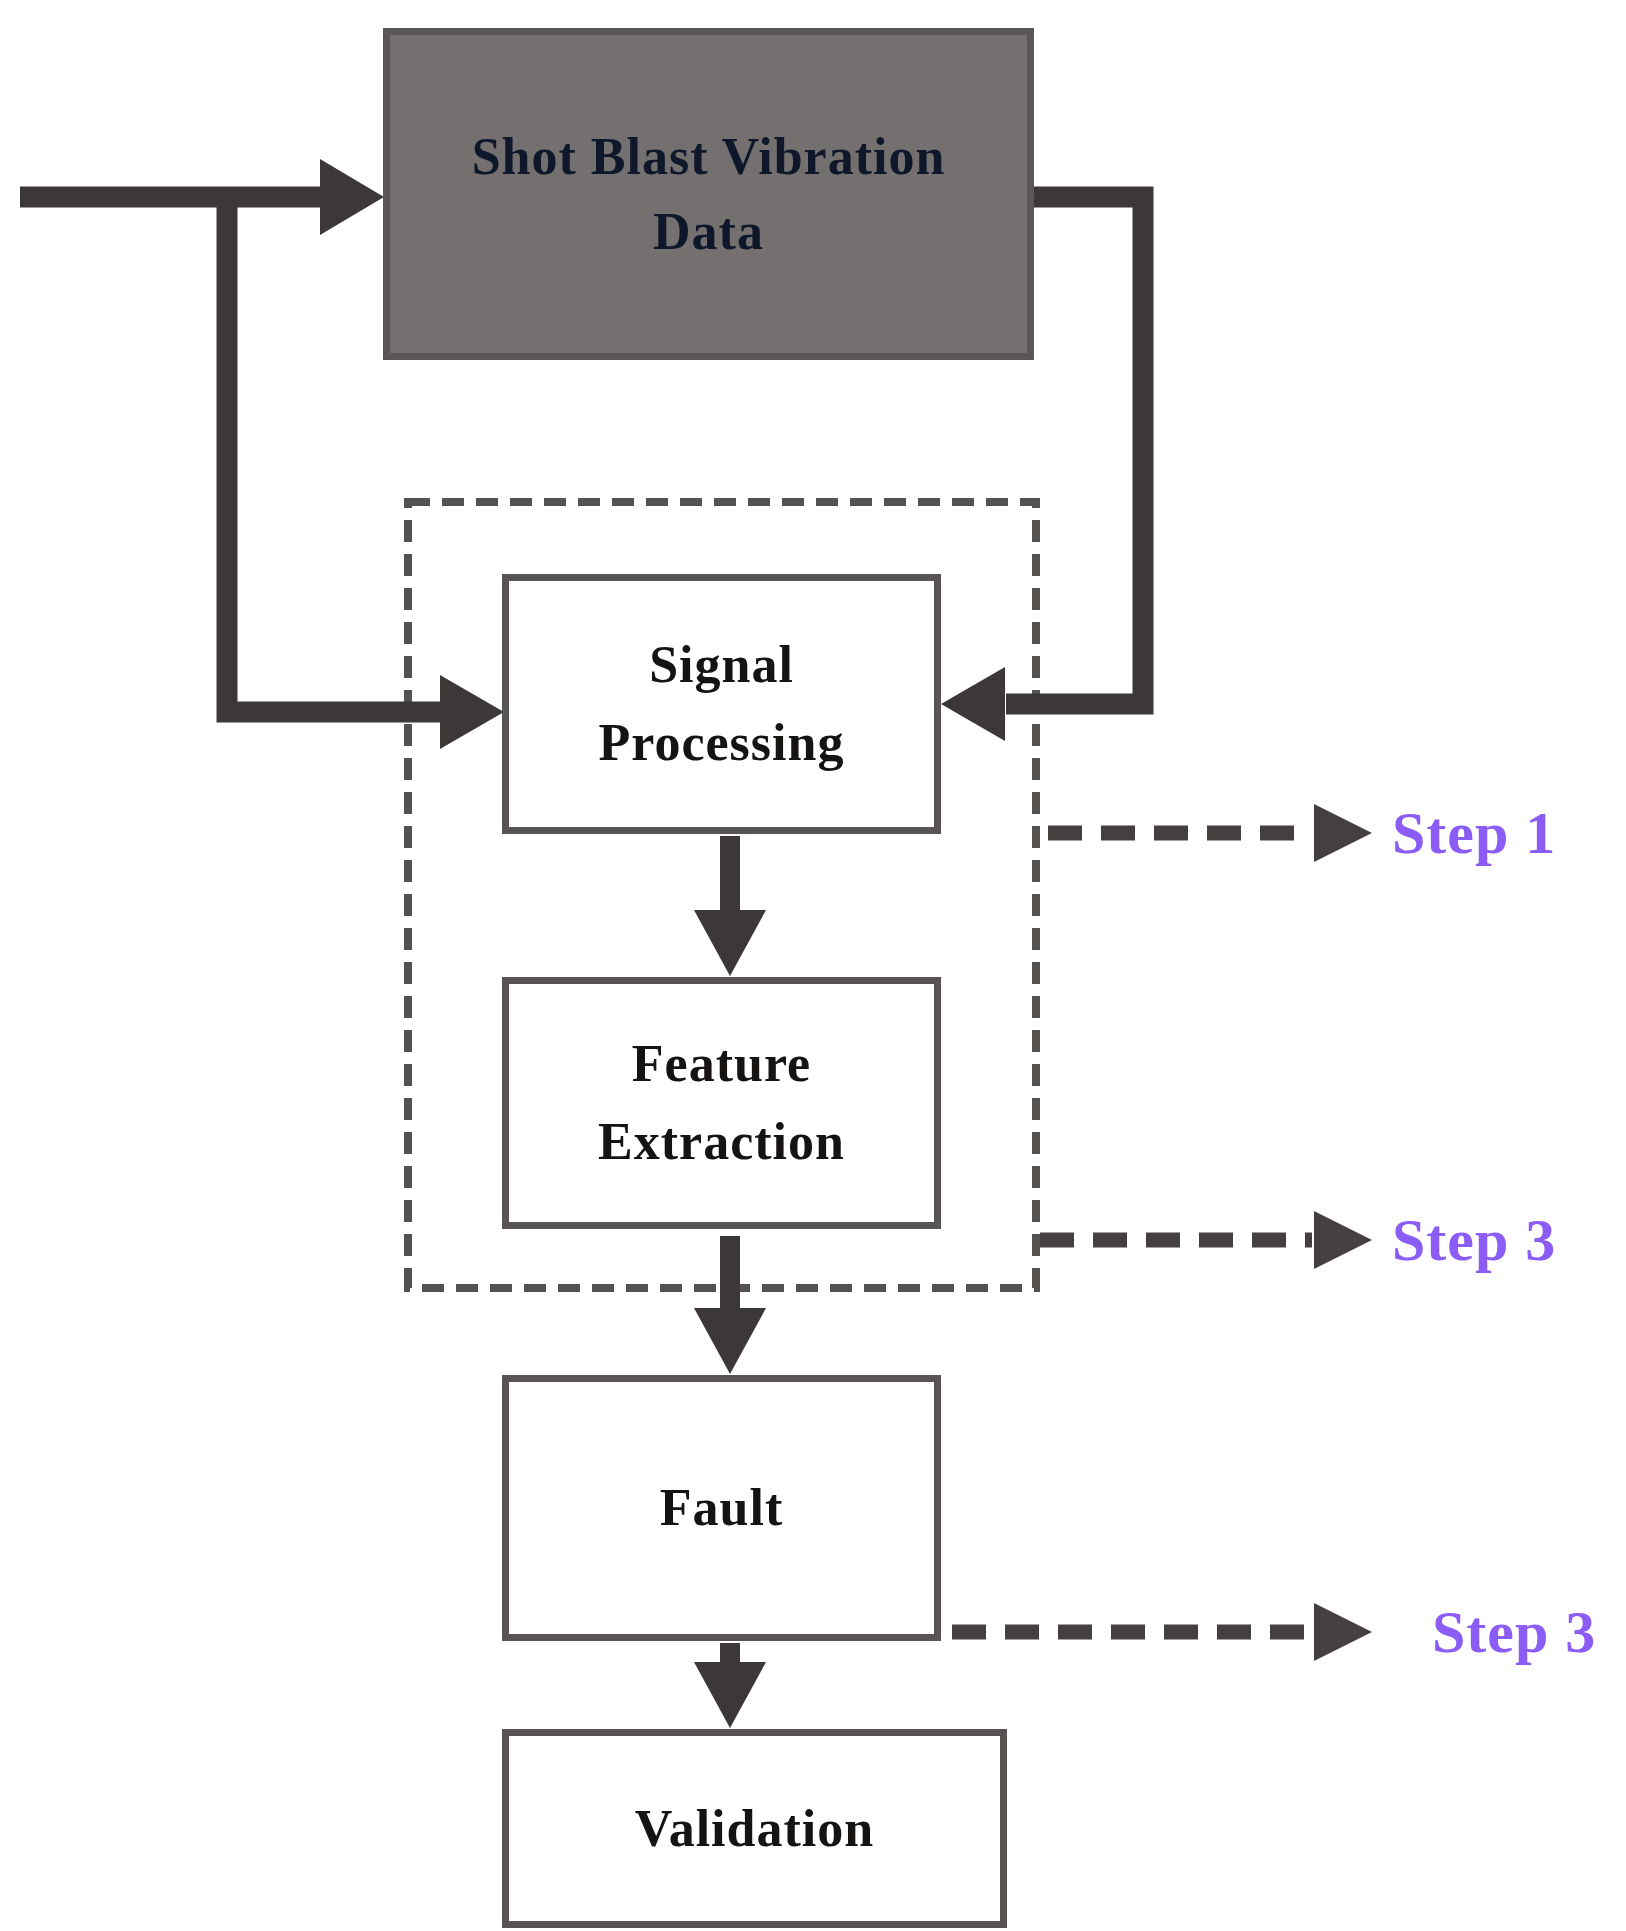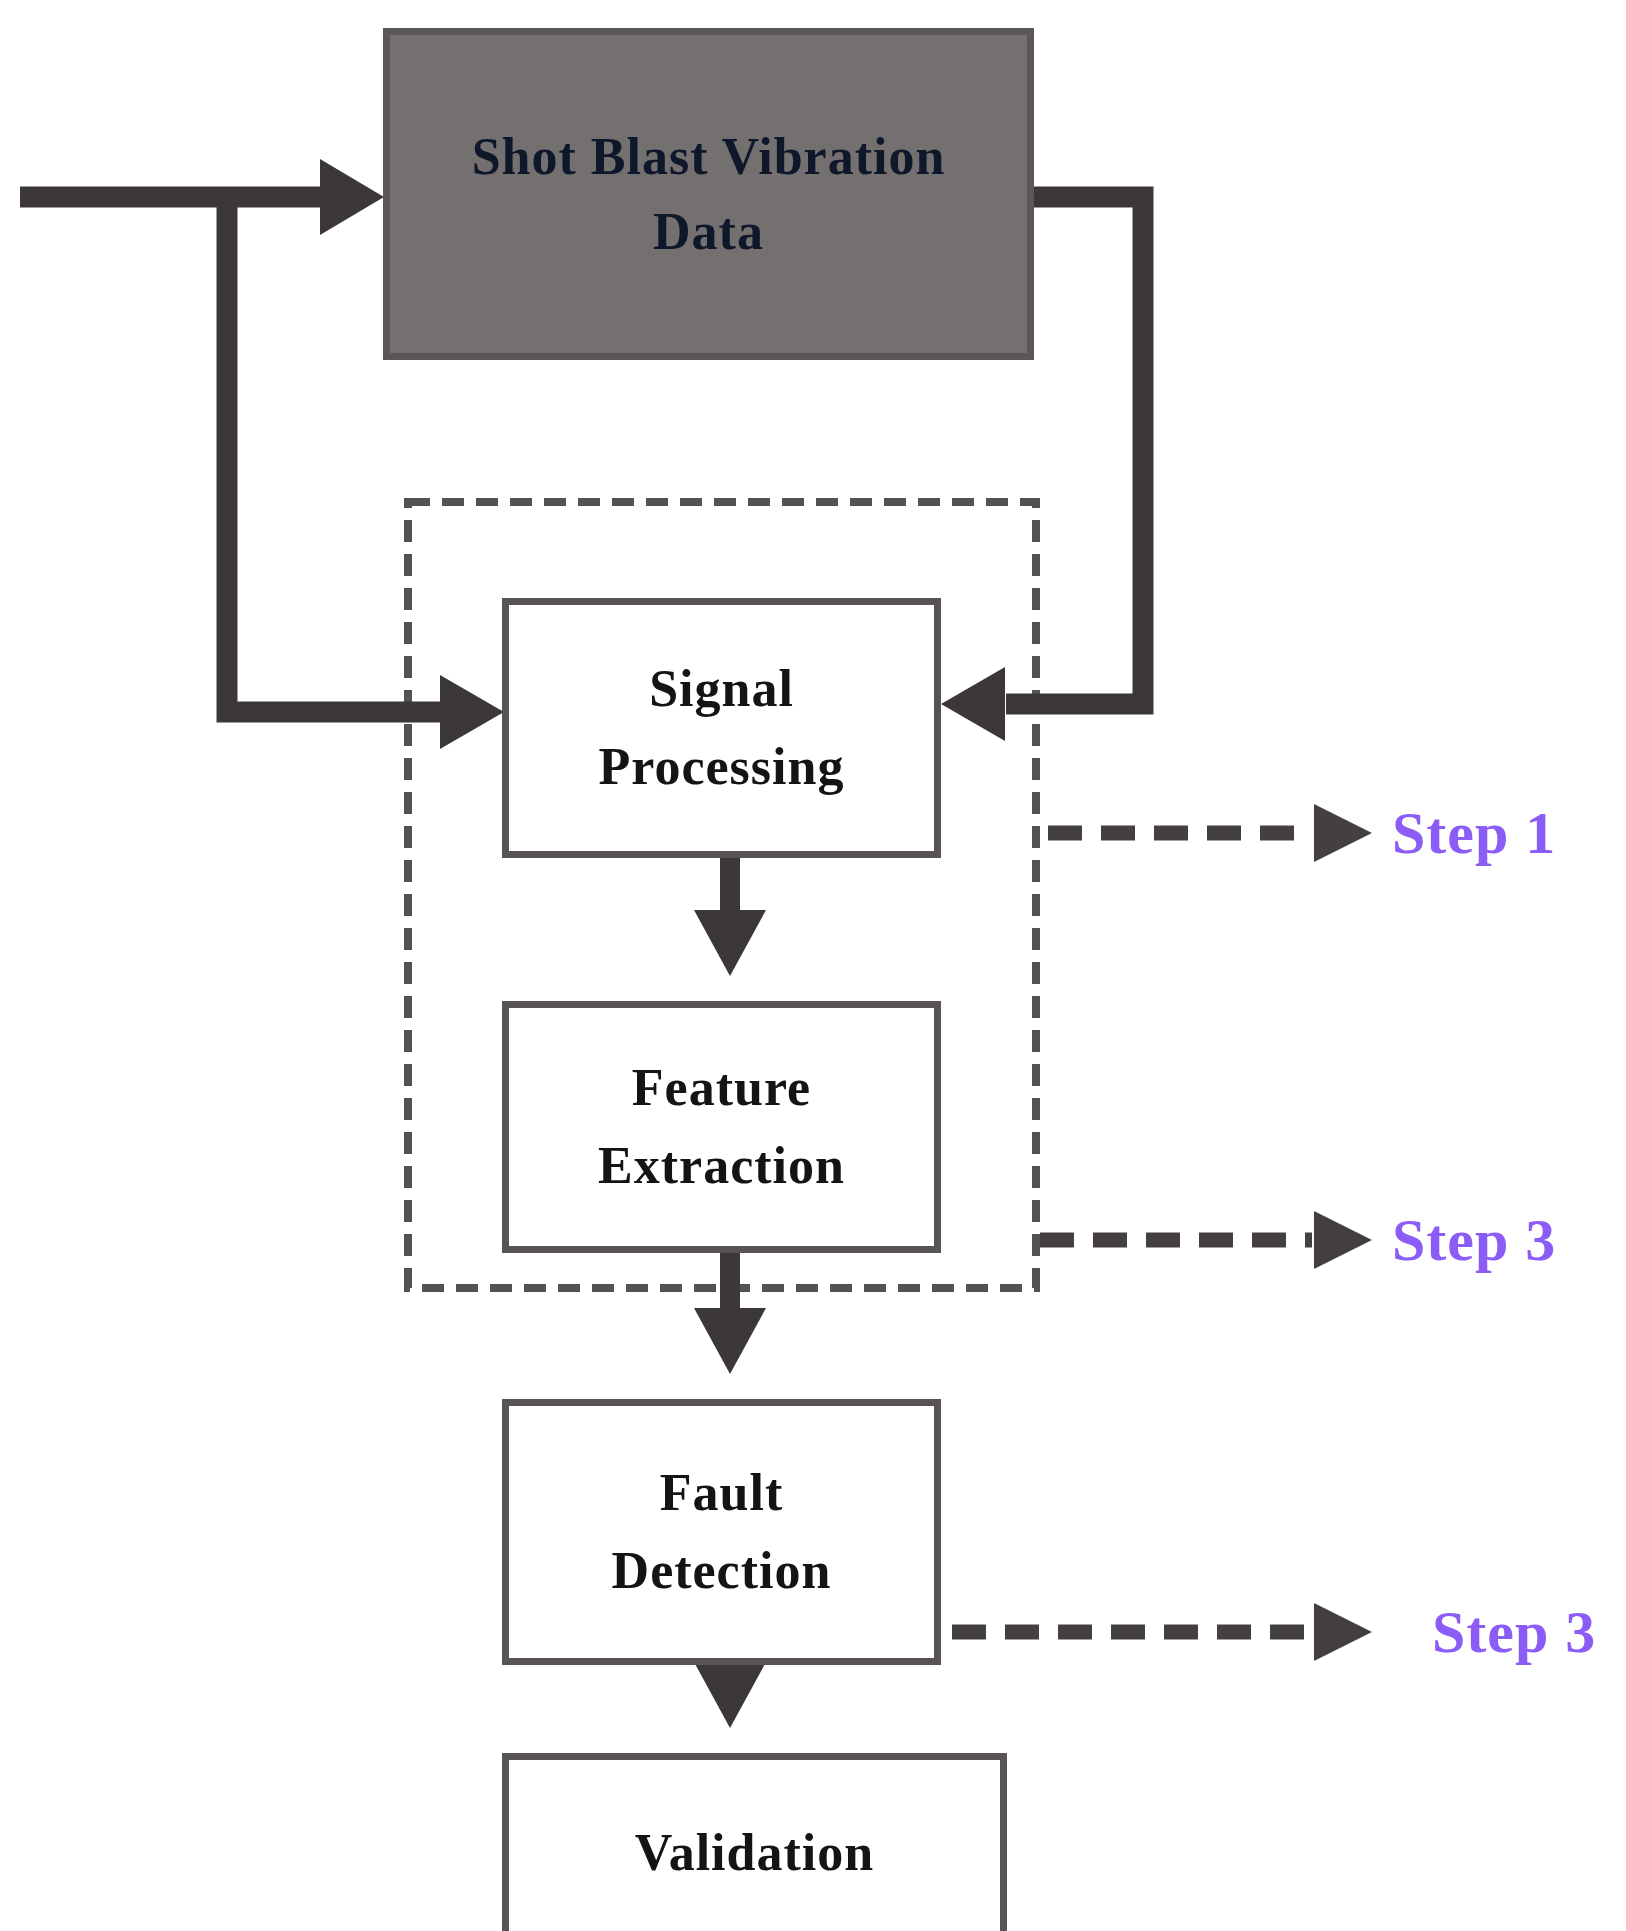--- a/index.html
+++ b/index.html
@@ -34,21 +34,20 @@
   .node-dark {
     left: 383px; top: 28px; width: 651px; height: 332px;
     background: #757070;
     border: 7px solid #5b5757;
     color: #0f172a;
     line-height: 1.45;
   }
   .node-light {
     background: #ffffff;
     border: 7px solid #585454;
-    margin-top: 24px;
   }
   .node-sp { left: 502px; top: 574px;  width: 439px; height: 260px; }
   .node-fe { left: 502px; top: 977px;  width: 439px; height: 252px; }
   .node-fd { left: 502px; top: 1375px; width: 439px; height: 266px; }
   .node-v  { left: 502px; top: 1729px; width: 505px; height: 199px; text-align: center; }
   .step-label {
     position: absolute;
     left: 1392px;
     transform: translateY(-50%);
     font-weight: 700;
@@ -127,21 +126,20 @@
     <span class="line">Processing</span>
   </div>
 
   <div class="node node-light node-fe">
     <span class="line">Feature</span>
     <span class="line">Extraction</span>
   </div>
 
   <div class="node node-light node-fd">
     <span class="line">Fault</span>
-    <span class="line">Detection</span>
   </div>
 
   <div class="node node-light node-v">
     <span class="line">Validation</span>
   </div>
 
   <div class="step-label step-1">Step 1</div>
   <div class="step-label step-2">Step 3</div>
   <div class="step-label step-3">Step 3</div>
 

